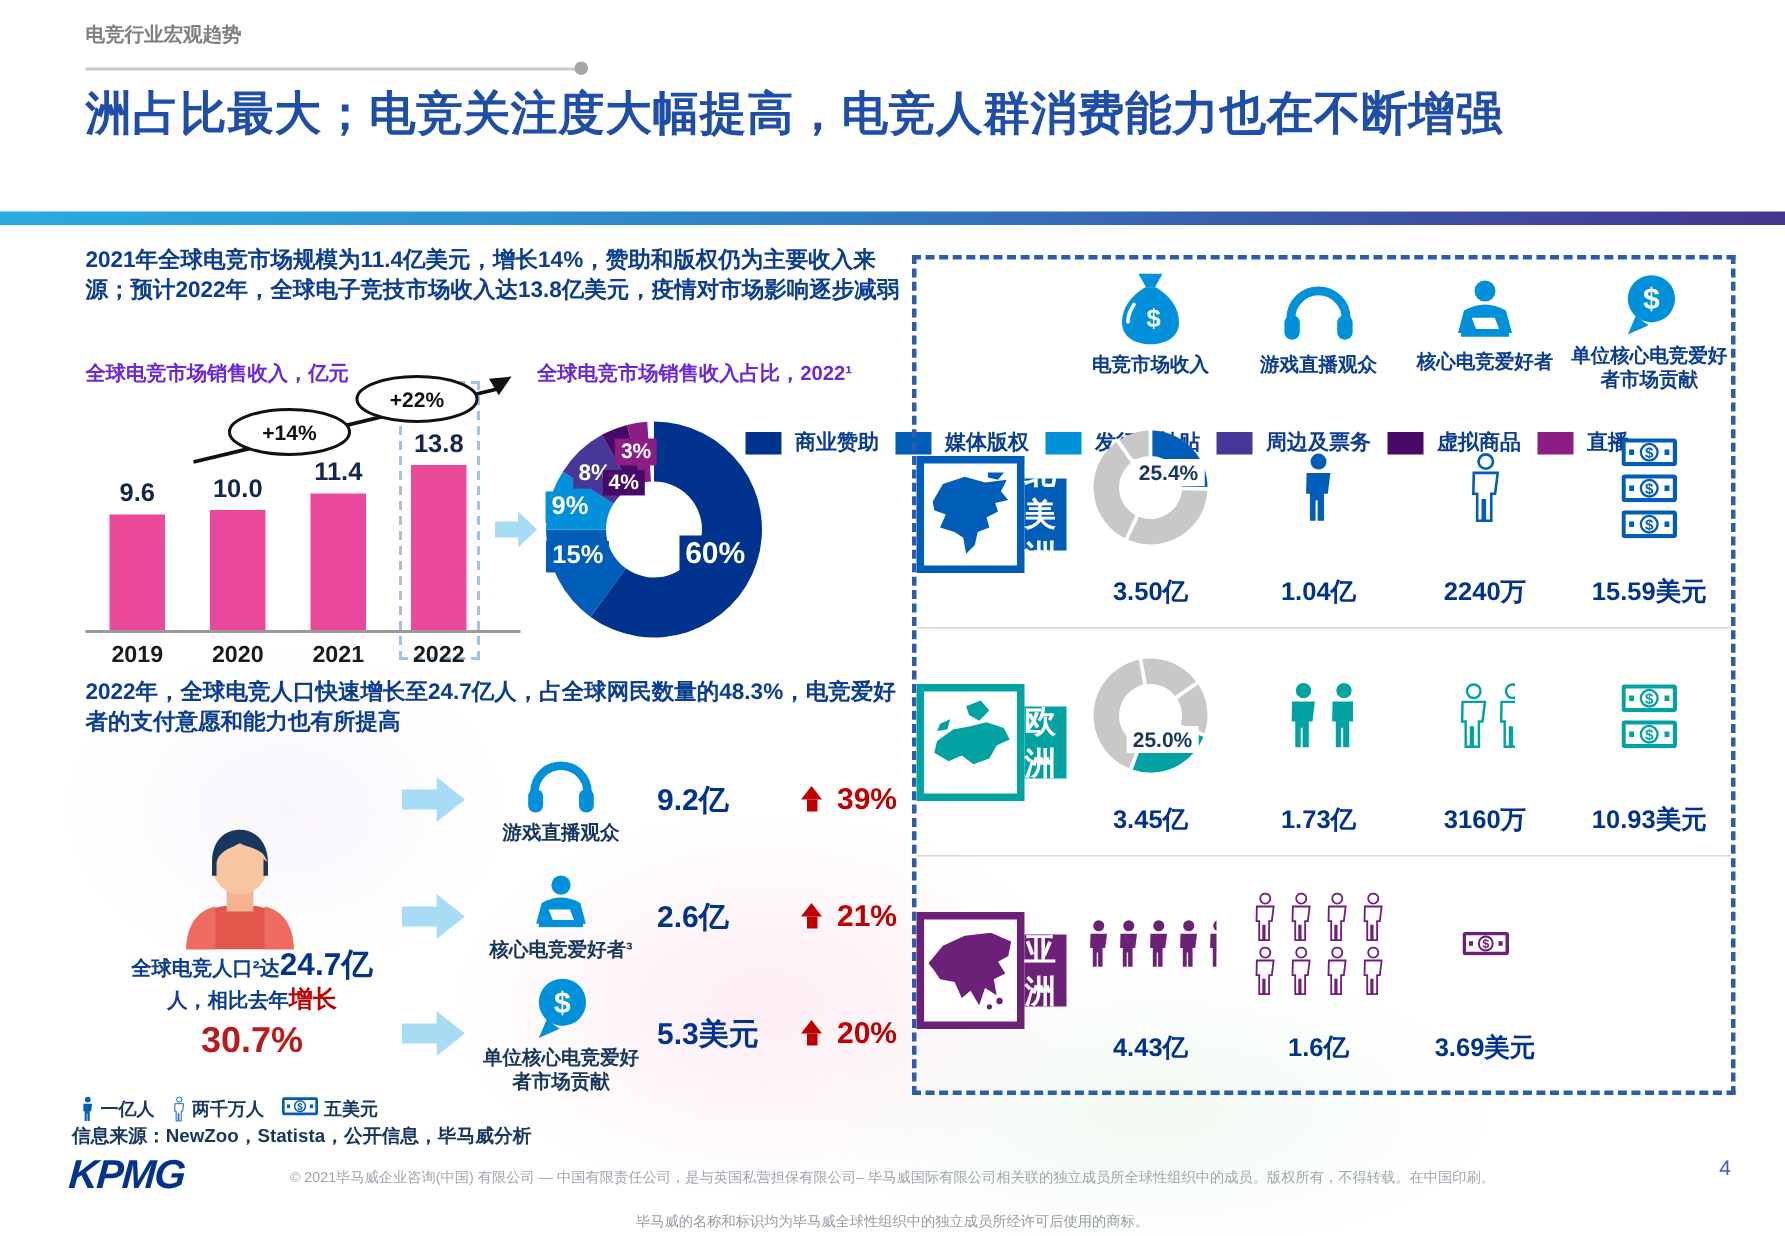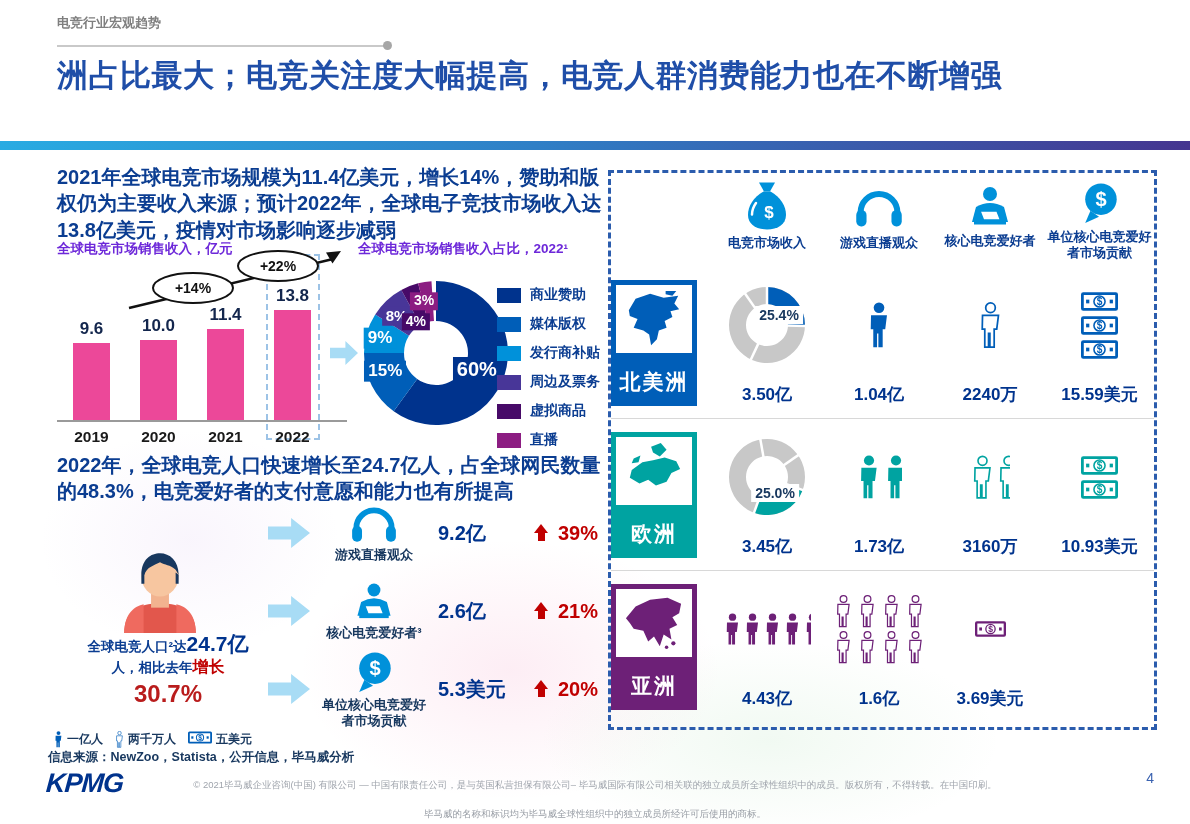--- a/index.html
+++ b/index.html
@@ -10,41 +10,41 @@
   
   .eyebrow{position:absolute;left:57px;top:14px;font-size:13px;font-weight:600;color:#7f7f7f;}
   .eyebrow-line{position:absolute;left:57px;top:45px;width:328px;height:2px;background:#c9c9c9;}
   .eyebrow-dot{position:absolute;left:383px;top:41px;width:9px;height:9px;border-radius:50%;background:#a6a6a6;}
   .title{position:absolute;left:57px;top:56px;width:1110px;font-size:31px;font-weight:bold;
          color:#1f4ea8;line-height:1.28;letter-spacing:.5px;}
   .gradbar{position:absolute;left:0;top:141px;width:1190px;height:9px;
            background:linear-gradient(90deg,#29abe2 0%,#2f7fc6 45%,#453590 100%);}
   
   .para{position:absolute;left:57px;width:545px;font-weight:bold;color:#0b3d91;
-        font-size:20px;line-height:1.32;}
+        font-size:15px;line-height:1.32;}
   .chart-subtitle{position:absolute;font-size:13.5px;font-weight:bold;color:#6d28d9;}
   
   #bar-chart{position:absolute;left:57px;top:252px;width:292px;height:200px;}
   #bars{position:absolute;left:0;top:38px;width:290px;height:132px;display:flex;
         align-items:flex-end;gap:30px;padding-left:16px;border-bottom:2px solid #9a9a9a;box-sizing:border-box;}
   .bar{width:37px;background:#ec4899;position:relative;}
   .bar-val{position:absolute;top:-24px;left:-8px;width:53px;text-align:center;
            font-size:17px;font-weight:bold;color:#13264d;}
   #years{position:absolute;left:0;top:176px;display:flex;gap:30px;padding-left:16px;}
   .year{width:37px;text-align:center;font-size:15.5px;font-weight:bold;color:#1a1a1a;}
   .hl-box{position:absolute;left:209px;top:2px;width:54px;height:186px;border:2px dashed #9dc3e6;box-sizing:border-box;}
   .growth{position:absolute;left:66px;top:-8px;overflow:visible;}
   .growth text{font-size:14px;font-weight:bold;fill:#111;}
   
   .barrow{background:#a8dcf5;clip-path:polygon(0 28%,55% 28%,55% 0,100% 50%,55% 100%,55% 72%,0 72%);}
   
   #donut-wrap{position:absolute;left:361px;top:278px;width:150px;height:150px;}
   .chip{position:absolute;transform:translate(-50%,-50%);color:#fff;font-weight:bold;
         padding:1px 4px;white-space:nowrap;line-height:1.1;}
-  #donut-legend{position:absolute;left:497px;top:286px;display:flex;flex-direction:column;gap:11px;}
+  #donut-legend{position:absolute;left:497px;top:286px;display:flex;flex-direction:row;gap:11px;}
   .lg-item{display:flex;align-items:center;gap:9px;}
   .lg-sw{width:24px;height:15px;}
   .lg-lb{font-size:14px;font-weight:bold;color:#0b3d91;white-space:nowrap;}
   
   #avatar{position:absolute;left:112px;top:551px;}
   #avatar-caption{position:absolute;left:78px;top:630px;width:180px;text-align:center;
                   line-height:1.3;font-weight:bold;color:#0b3d91;}
   .cap-s{font-size:13.5px;} .cap-b{font-size:21px;color:#00338d;}
   .cap-rs{font-size:16px;color:#c00000;} .cap-rb{font-size:24px;color:#b91c1c;}
   
@@ -64,21 +64,21 @@
   .pgrid{display:grid;grid-template-columns:100px 112px 112px 110px 109px;}
   #panel-head{height:94px;}
   .ph-cell{display:flex;flex-direction:column;align-items:center;justify-content:flex-start;padding-top:8px;gap:4px;}
   .ph-label{font-size:13px;font-weight:bold;color:#0b3d91;text-align:center;line-height:1.25;width:104px;}
   .region-row{height:151px;}
   .region-row + .region-row{border-top:1px solid #d8d8d8;}
   .cell{display:flex;flex-direction:column;align-items:center;justify-content:flex-end;
         padding-bottom:12px;box-sizing:border-box;height:151px;}
   .cell .visual{flex:1;display:flex;align-items:center;justify-content:center;width:100%;}
   .cell-val{font-size:17px;font-weight:bold;color:#00338d;white-space:nowrap;}
-  .tile{display:flex;flex-direction:column;align-items:flex-start;justify-content:center;height:151px;}
+  .tile{display:flex;flex-direction:row;align-items:center;justify-content:center;height:151px;}
   .tile-map{width:76px;height:68px;background:#fff;display:flex;align-items:center;justify-content:center;}
   .tile-name{width:86px;height:48px;display:flex;align-items:center;justify-content:center;
              color:#fff;font-size:21px;font-weight:bold;letter-spacing:2px;}
   .rdonut{position:relative;width:92px;height:92px;}
   .rchip{position:absolute;transform:translate(-50%,-50%);background:#fff;color:#17375e;
          font-size:14px;font-weight:bold;padding:1px 4px;white-space:nowrap;}
   .persons{display:flex;align-items:flex-end;gap:3px;justify-content:center;}
   .persons.wrap{flex-wrap:wrap;width:98px;row-gap:3px;}
   .pclip{display:inline-block;overflow:hidden;position:relative;}
   .pclip svg{position:absolute;left:0;bottom:0;}

